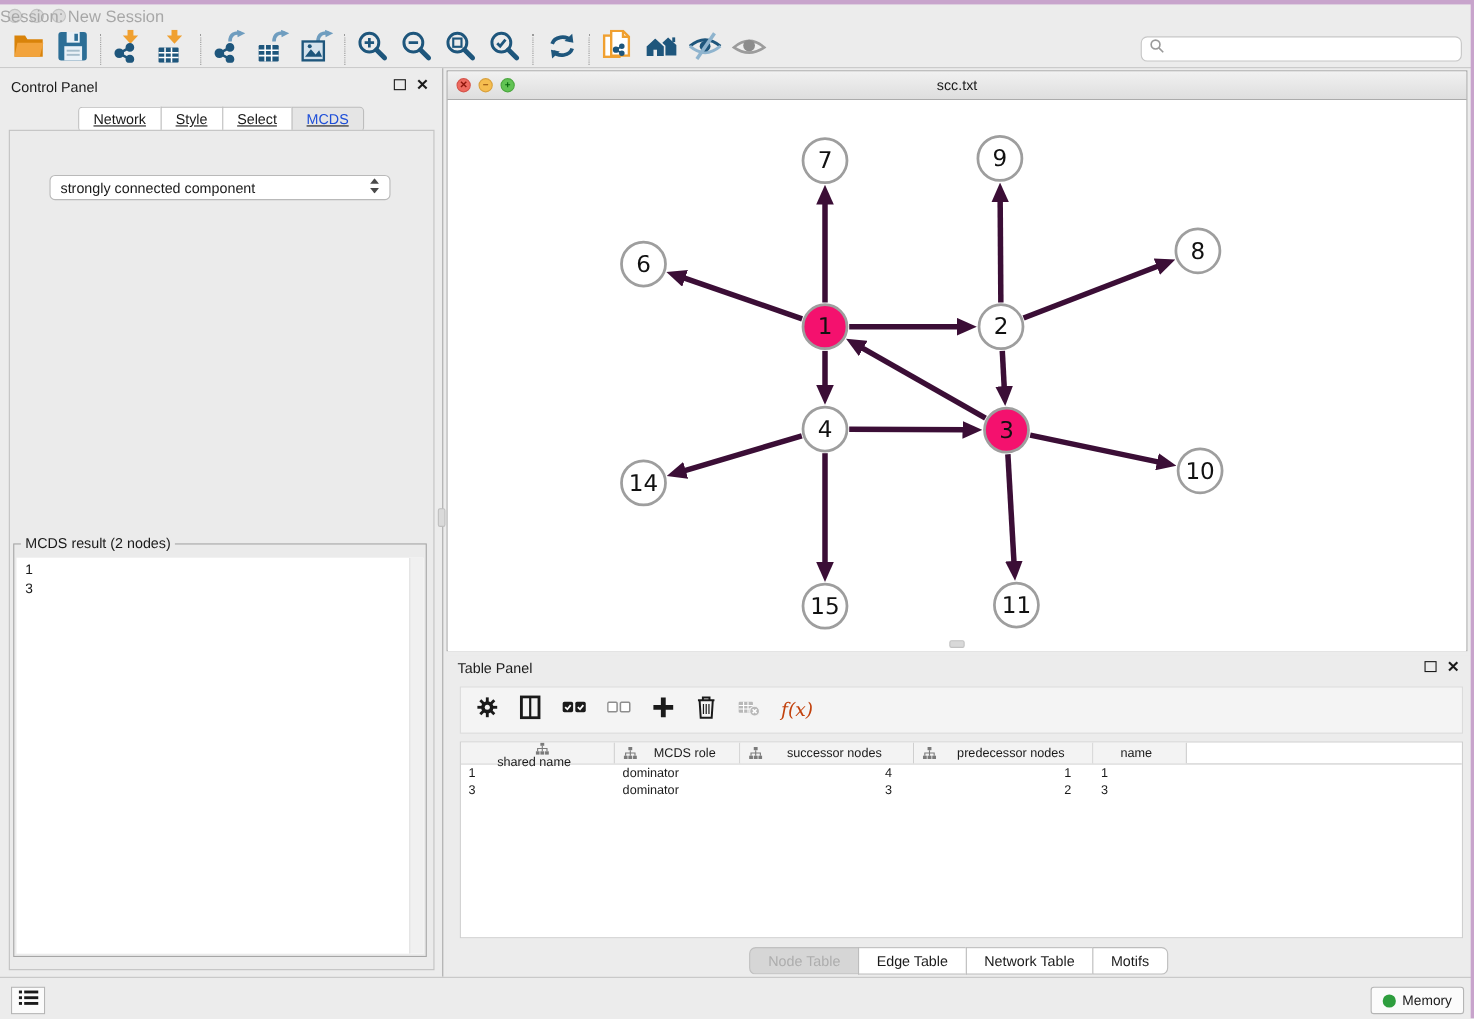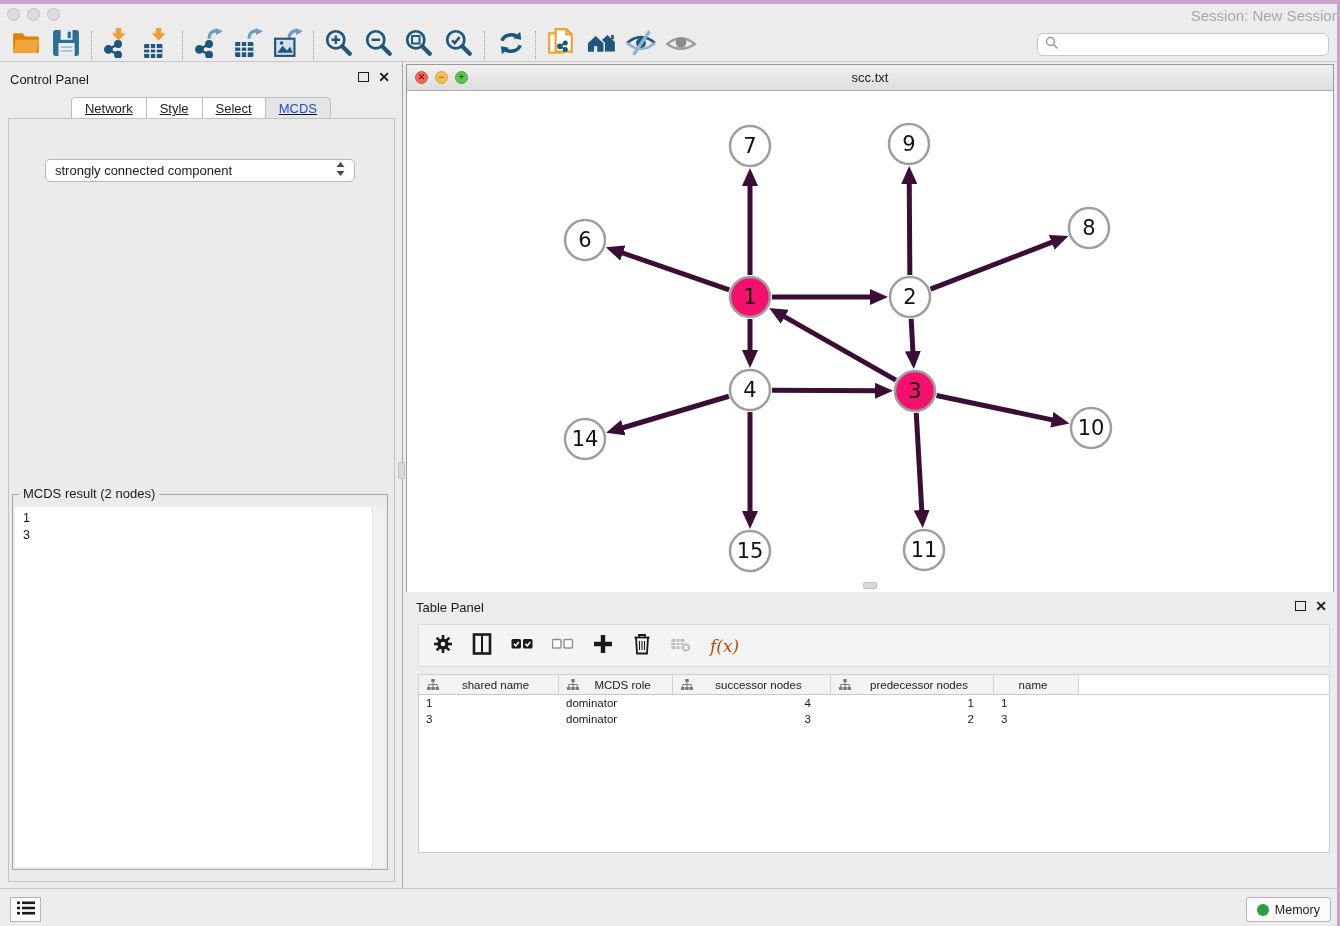--- a/index.html
+++ b/index.html
@@ -7,21 +7,21 @@
   body { font-family: "Liberation Sans", sans-serif; background: #ECECEC; position: relative; color: #1a1a1a; }
 
   
   .edge-top   { position: absolute; top: 0; left: 0; right: 0; height: 4px; background: #C8A4CC; z-index: 60; }
   .edge-right { position: absolute; top: 0; right: 0; bottom: 0; width: 3px; background: #C8A4CC; z-index: 60; }
 
   
   .titlebar { position: absolute; top: 4px; left: 0; right: 0; height: 24px; }
   .lights { position: absolute; left: 7px; top: 4px; display: flex; gap: 7px; }
   .light { width: 13px; height: 13px; border-radius: 50%; background: #DCDCDC; border: 1px solid #C2C2C2; }
-  .main-title { position: absolute; left: 0; right: 0; top: 3px; text-align: right; font-size: 15px; color: #A7A7A7; }
+  .main-title { position: absolute; left: 0; right: 0; top: 3px; text-align: left; font-size: 15px; color: #A7A7A7; }
 
   
   .toolbar { position: absolute; top: 28px; left: 0; right: 0; height: 34px; border-bottom: 1px solid #C8C8C8;
              display: flex; align-items: center; padding: 0 6px; }
   .tb-btn { width: 40px; height: 32px; display: flex; align-items: center; justify-content: center; flex: none; }
   .tb-sep { width: 1px; height: 28px; border-left: 1px dotted #9a9a9a; margin: 0 5px; flex: none; }
   .search-wrap { position: absolute; right: 11px; top: 5px; width: 292px; height: 23px; background: #fff;
                  border: 1px solid #C6C6C6; border-radius: 6px; display: flex; align-items: center; padding: 0 7px; }
   .search-wrap input { border: none; outline: none; flex: 1; font-size: 13px; background: transparent; margin-left: 5px; }
 
@@ -435,21 +435,21 @@
         <circle cx="15" cy="12.5" r="4.5" fill="#B8B8B8" stroke="#F4F4F4" stroke-width="1"></circle>
         <path d="M13.2 10.7 l3.6 3.6 M16.8 10.7 l-3.6 3.6" stroke="#fff" stroke-width="1.4"></path>
           </svg></span>
     </span>
     <span class="tp-tool">
       <span class="fx-label">f(x)</span>
     </span>
   </div>
   <div class="tp-table">
     <div class="thead">
-        <div class="th" style="width: 140px;">
+        <div class="th" style="width: 140px; flex-direction: column;">
           <span class="hicon">
             <svg width="12" height="12" viewBox="0 0 12 12">
               <g fill="#7A7A7A">
                 <rect x="4.25" y="0" width="3.5" height="3"></rect>
                 <rect x="0" y="8" width="3.5" height="3"></rect>
                 <rect x="4.25" y="8" width="3.5" height="3"></rect>
                 <rect x="8.5" y="8" width="3.5" height="3"></rect>
               </g>
               <g stroke="#7A7A7A" fill="none">
                 <path d="M6 3 v2.5 M1.75 8 v-2.5 h8.5 v2.5 M6 5.5 v2.5"></path>
@@ -519,20 +519,26 @@
           <div class="td" style="width: 85px; text-align: left; padding: 0px 0px 0px 7px;">1</div>
         </div>
         <div class="trow">
           <div class="td" style="width: 140px; text-align: left; padding: 0px 0px 0px 7px;">3</div>
           <div class="td" style="width: 114px; text-align: left; padding: 0px 0px 0px 7px;">dominator</div>
           <div class="td" style="width: 158px; text-align: right; padding: 0px 20px 0px 0px;">3</div>
           <div class="td" style="width: 163px; text-align: right; padding: 0px 20px 0px 0px;">2</div>
           <div class="td" style="width: 85px; text-align: left; padding: 0px 0px 0px 7px;">3</div>
         </div>
       </div>
+  </div>
+  <div class="tp-tabs">
+    <span class="seg-tab active">Node Table</span>
+    <span class="seg-tab">Edge Table</span>
+    <span class="seg-tab">Network Table</span>
+    <span class="seg-tab">Motifs</span>
   </div>
 </div>
 
 <div class="status-bar">
   <div class="list-btn">
     <span><svg width="18" height="14" viewBox="0 0 18 14">
       <g fill="#1a1a1a">
             <rect x="0" y="0.5" width="3" height="2.6"></rect>
             <rect x="0" y="5.7" width="3" height="2.6"></rect>
             <rect x="0" y="10.9" width="3" height="2.6"></rect>

